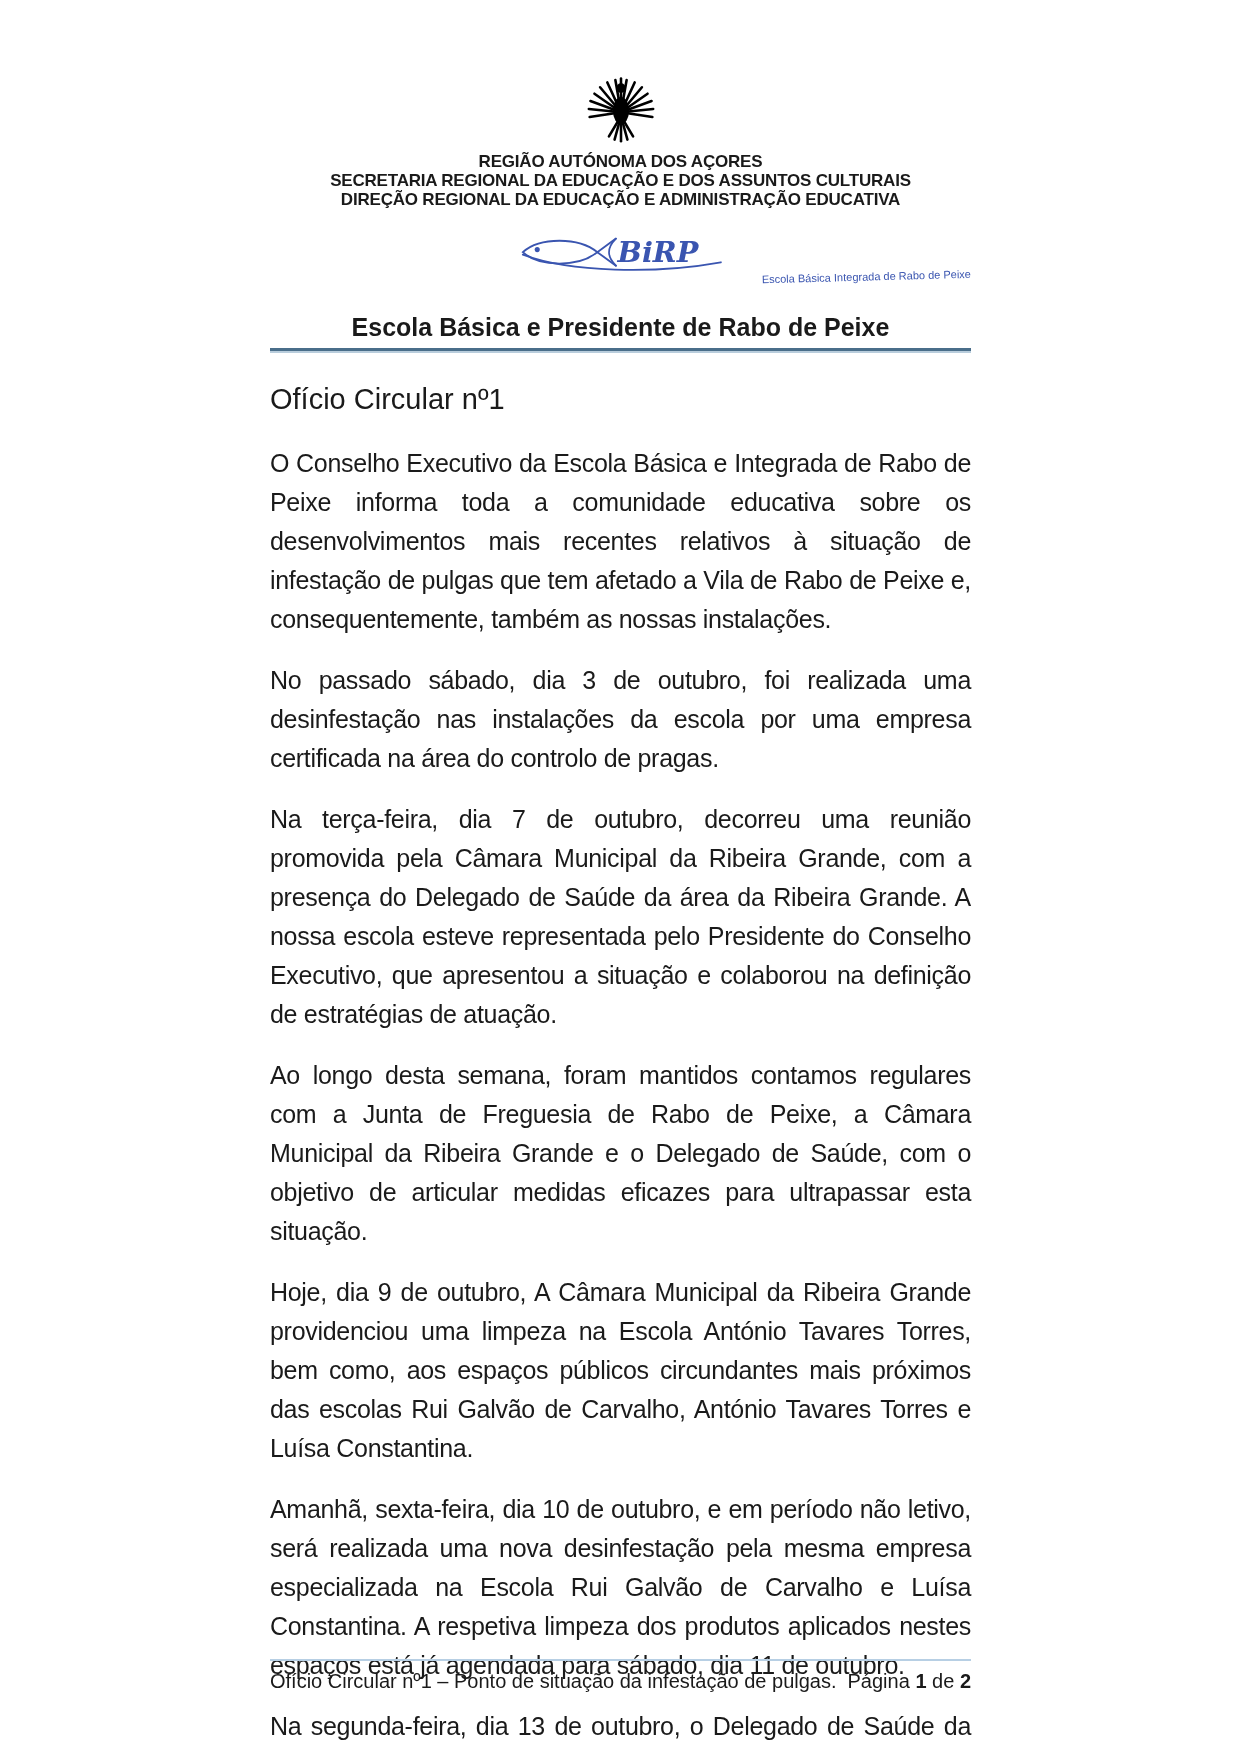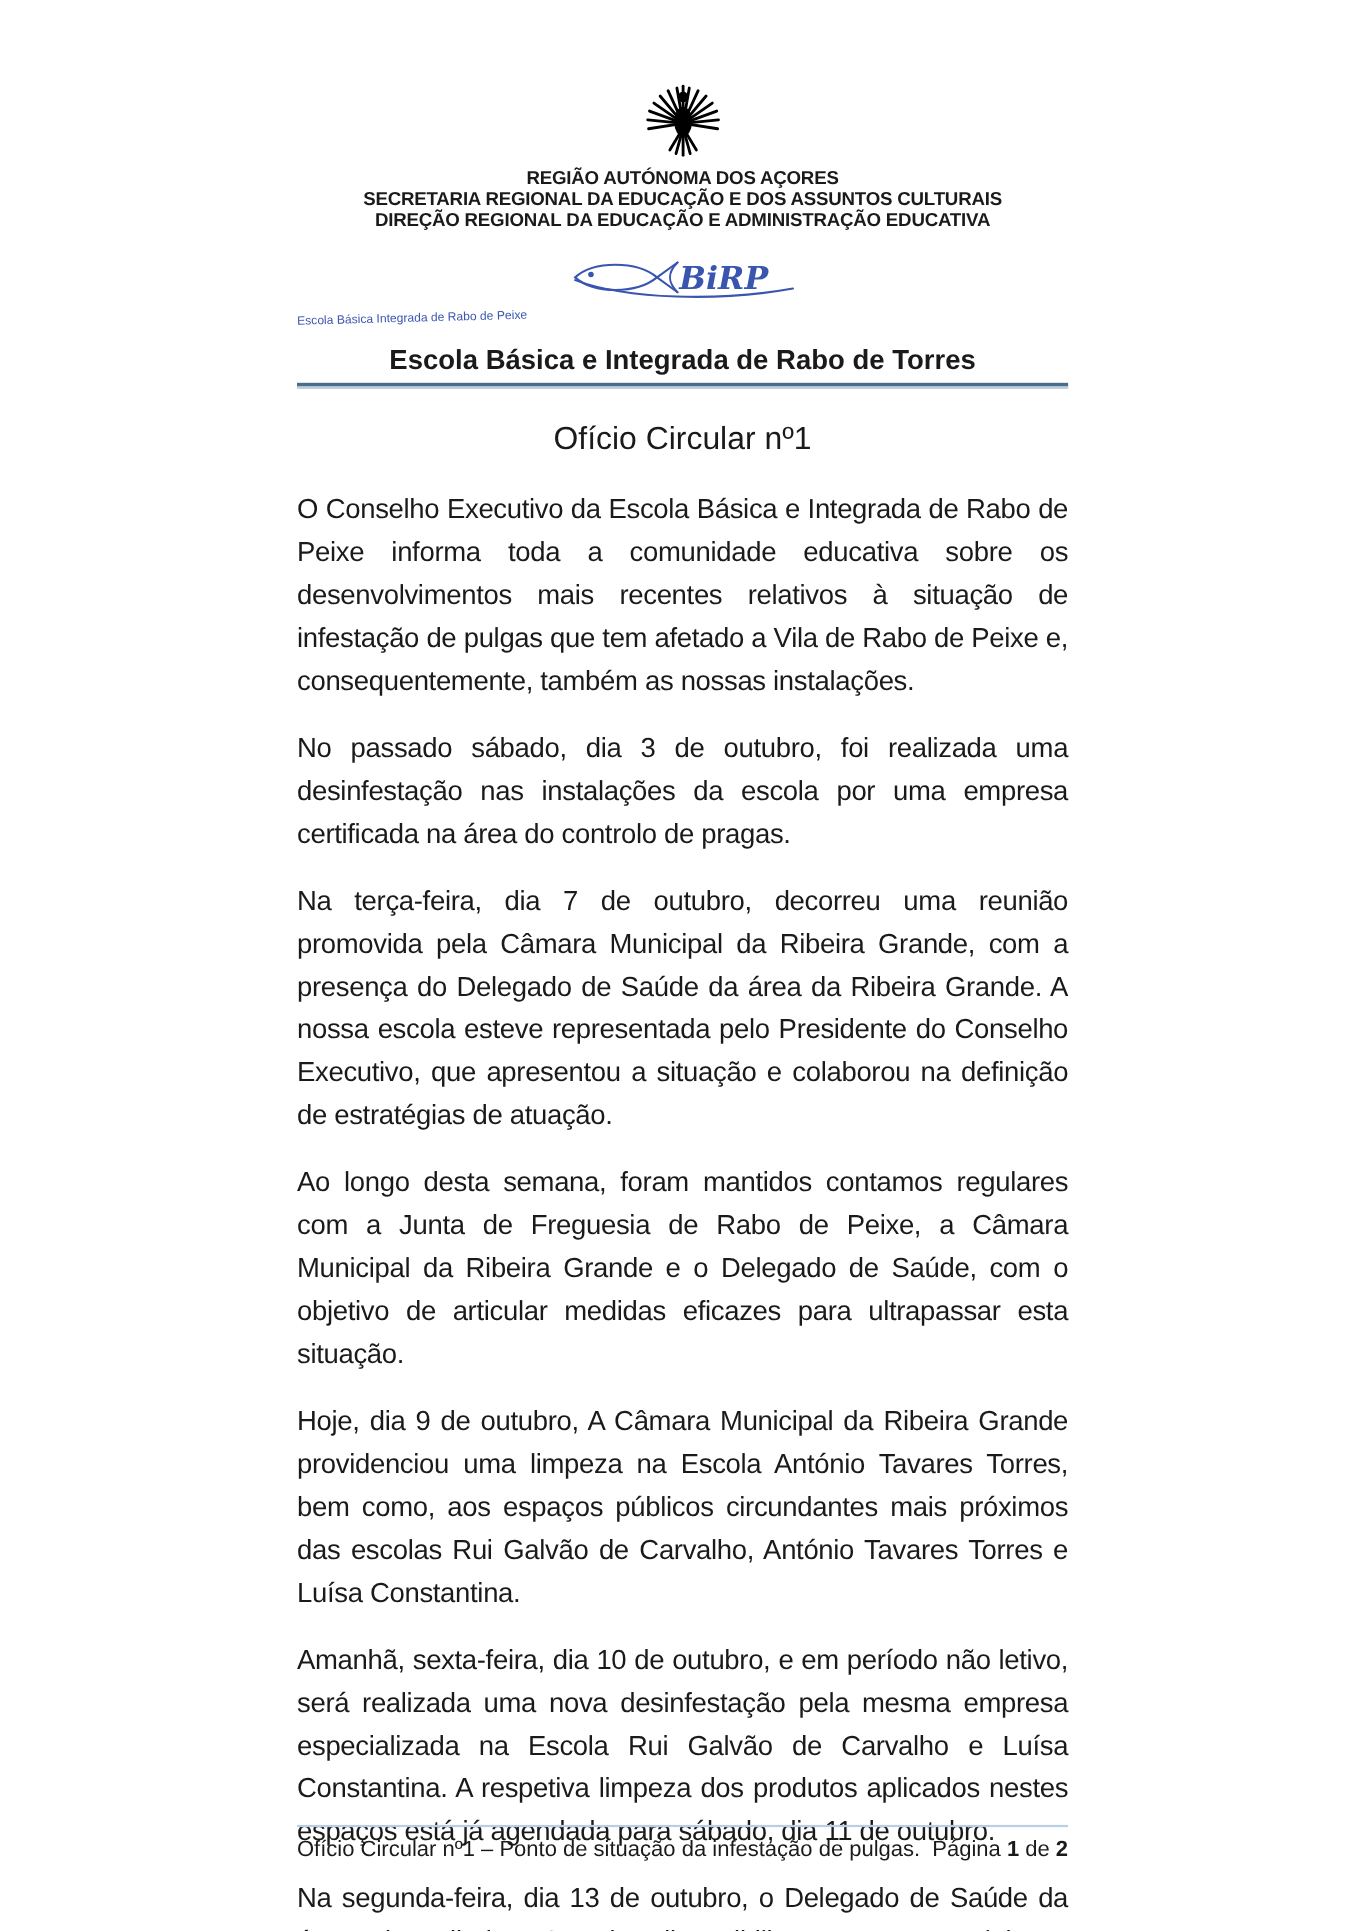--- a/index.html
+++ b/index.html
@@ -5,25 +5,25 @@
   html,body{margin:0;padding:0;background:#ffffff;}
   .page{
     width:1021px;height:1755px;margin:14px auto;position:relative;
     background:#ffffff;color:#1a1a1a;box-sizing:border-box;
     padding:58px 160px 0 160px;overflow:hidden;
     font-family:"Liberation Sans", sans-serif;
   }
   .letterhead{text-align:center;}
   .emblem{display:block;margin:0 auto 6px auto;width:82px;height:74px;}
   .org-line{font-weight:bold;font-size:17px;line-height:19px;letter-spacing:-0.2px;}
-  .logo-block{margin-top:16px;text-align:left;}
+  .logo-block{margin-top:16px;text-align:right;}
   .logo-caption{font-size:11px;color:#3a55b0;margin-top:-4px;transform:rotate(-1.5deg);}
   .school-title{font-size:25px;font-weight:bold;text-align:center;margin:24px 0 6px 0;}
   .title-rule{height:3px;background:#4a6e8a;border-bottom:2px solid #b9cddc;}
-  .doc-title{font-size:29px;font-weight:400;text-align:center;margin:30px 0 0 0;}
+  .doc-title{font-size:29px;font-weight:400;margin:30px 0 0 0;}
   .subject{font-weight:bold;font-size:21.5px;margin:36px 0 0 0;letter-spacing:-0.3px;}
   main{margin-top:28px;}
   .body-par{
     font-size:25px;line-height:39px;text-align:justify;
     margin:0 0 22px 0;letter-spacing:-0.3px;
   }
   footer{position:absolute;left:160px;right:160px;bottom:76px;}
   .footer-rule{height:2px;background:#b7cfe4;margin-bottom:9px;}
   .footer-row{display:flex;justify-content:space-between;align-items:baseline;font-size:20px;}
   .page-info b{font-weight:bold;}
@@ -74,21 +74,21 @@
           <path d="M102 30 L124 46"></path>
           <path d="M124 14 C 113 25, 113 35, 124 46"></path>
           <path d="M14 33 C 70 54, 170 56, 248 42"></path>
         </g>
         <circle cx="31" cy="27" r="3" fill="#3a55b0"></circle>
         <text x="126" y="42" font-size="34" font-style="italic" font-weight="bold" font-family="'DejaVu Serif', serif" fill="#3a55b0">BiRP</text>
       </svg>
       <div class="logo-caption">Escola Básica Integrada de Rabo de Peixe</div>
     </div>
 
-    <h1 class="school-title">Escola Básica e Integrada de Rabo de Torres</h1>
+    <h1 class="school-title">Escola Básica e Presidente de Rabo de Peixe</h1>
     <div class="title-rule"></div>
   </header>
 
   <h2 class="doc-title">Ofício Circular nº1</h2>
 
 
   <main>
       <p class="body-par">O Conselho Executivo da Escola Básica e Integrada de Rabo de Peixe informa toda a comunidade educativa sobre os desenvolvimentos mais recentes relativos à situação de infestação de pulgas que tem afetado a Vila de Rabo de Peixe e, consequentemente, também as nossas instalações.</p>
       <p class="body-par">No passado sábado, dia 3 de outubro, foi realizada uma desinfestação nas instalações da escola por uma empresa certificada na área do controlo de pragas.</p>
       <p class="body-par">Na terça-feira, dia 7 de outubro, decorreu uma reunião promovida pela Câmara Municipal da Ribeira Grande, com a presença do Delegado de Saúde da área da Ribeira Grande. A nossa escola esteve representada pelo Presidente do Conselho Executivo, que apresentou a situação e colaborou na definição de estratégias de atuação.</p>

